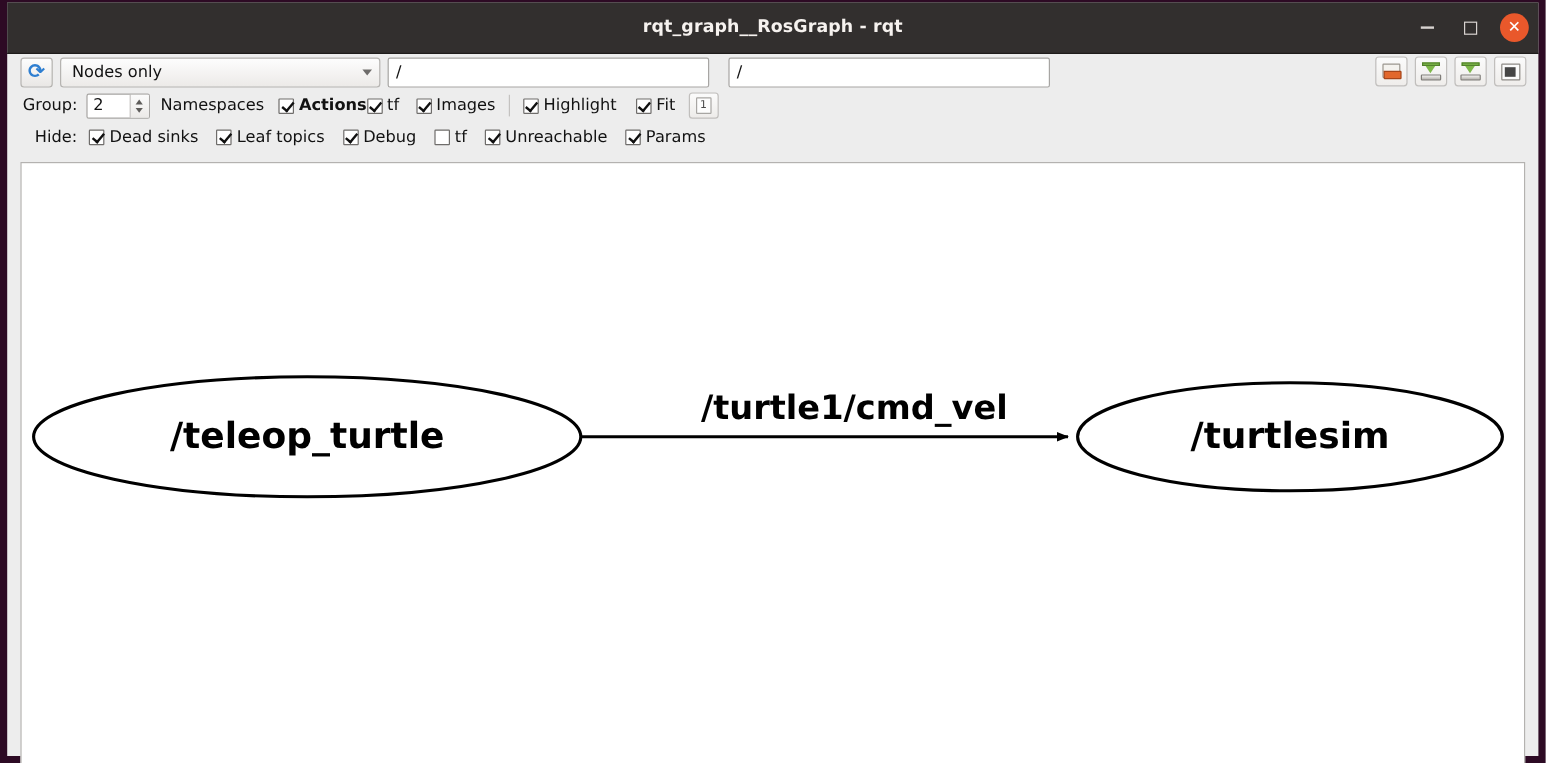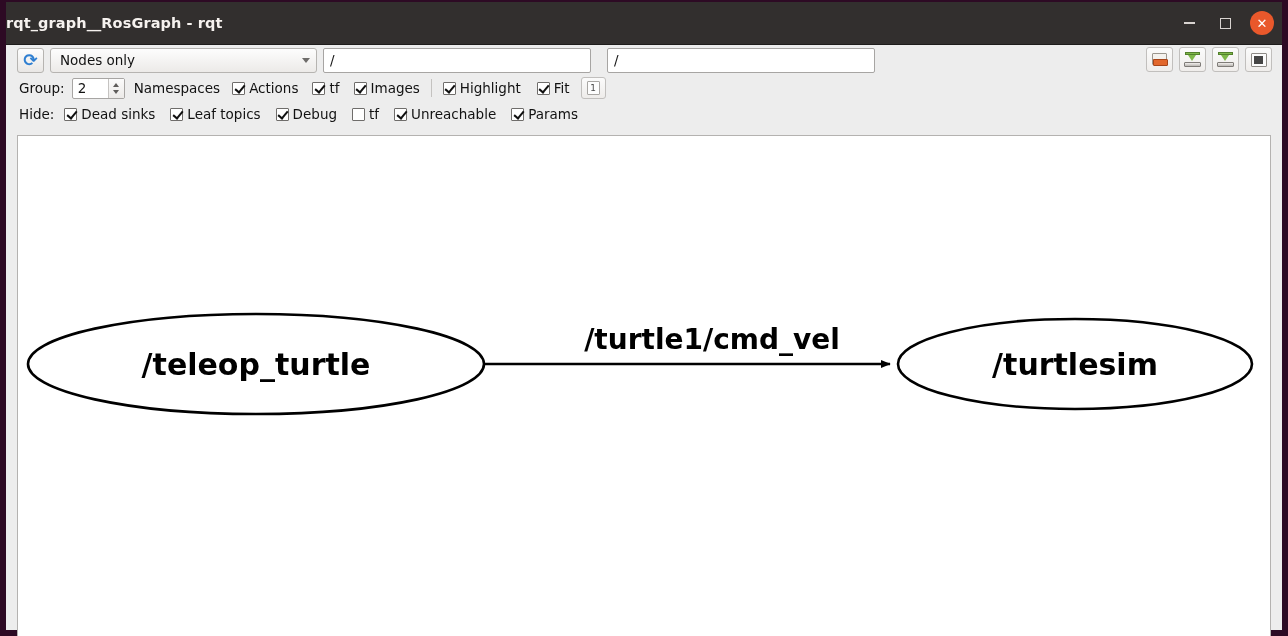--- a/index.html
+++ b/index.html
@@ -29,20 +29,21 @@
   }
 
   
   #titlebar {
     position: relative;
     height: 42px;
     background: #322f2e;
     border-bottom: 1px solid #1e1c1b;
     display: flex;
     align-items: center;
+    justify-content: center;
   }
   #titlebar-title {
     color: #f6f2ef;
     font-size: 14.5px;
     font-weight: bold;
     letter-spacing: 0.1px;
     white-space: nowrap;
   }
   #titlebar-buttons {
     position: absolute;
@@ -402,21 +403,21 @@
     justify-content: center;
     box-sizing: border-box;
     border-radius: 1px;
   }
 
   
   #toolrow3 {
     height: 26px;
     display: flex;
     align-items: center;
-    padding-left: 13px;
+    padding-left: 23px;
     font-size: 13.5px;
     color: #121212;
   }
 
   
   #canvas-outer {
     margin: 8px 11px 0 11px;
     height: 570px;
     border: 1px solid #b4b2b0;
     background: #ffffff;
@@ -499,21 +500,21 @@
     <div id="spin-wrap">
       <div id="spin-value">2</div>
       <div id="spin-buttons">
         <span class="spin-up"></span>
         <span class="spin-dn"></span>
       </div>
     </div>
 
     <span class="lbl" style="margin-right:12px;">Namespaces</span>
 
-    <div class="cb-item" style="margin-right:14px;">
+    <div class="cb-item" style="font-weight:bold;">
       <span class="cb-box checked"></span>
       <span>Actions</span>
     </div>
     <div class="cb-item" style="margin-right:14px;">
       <span class="cb-box checked"></span>
       <span>tf</span>
     </div>
     <div class="cb-item">
       <span class="cb-box checked"></span>
       <span>Images</span>

